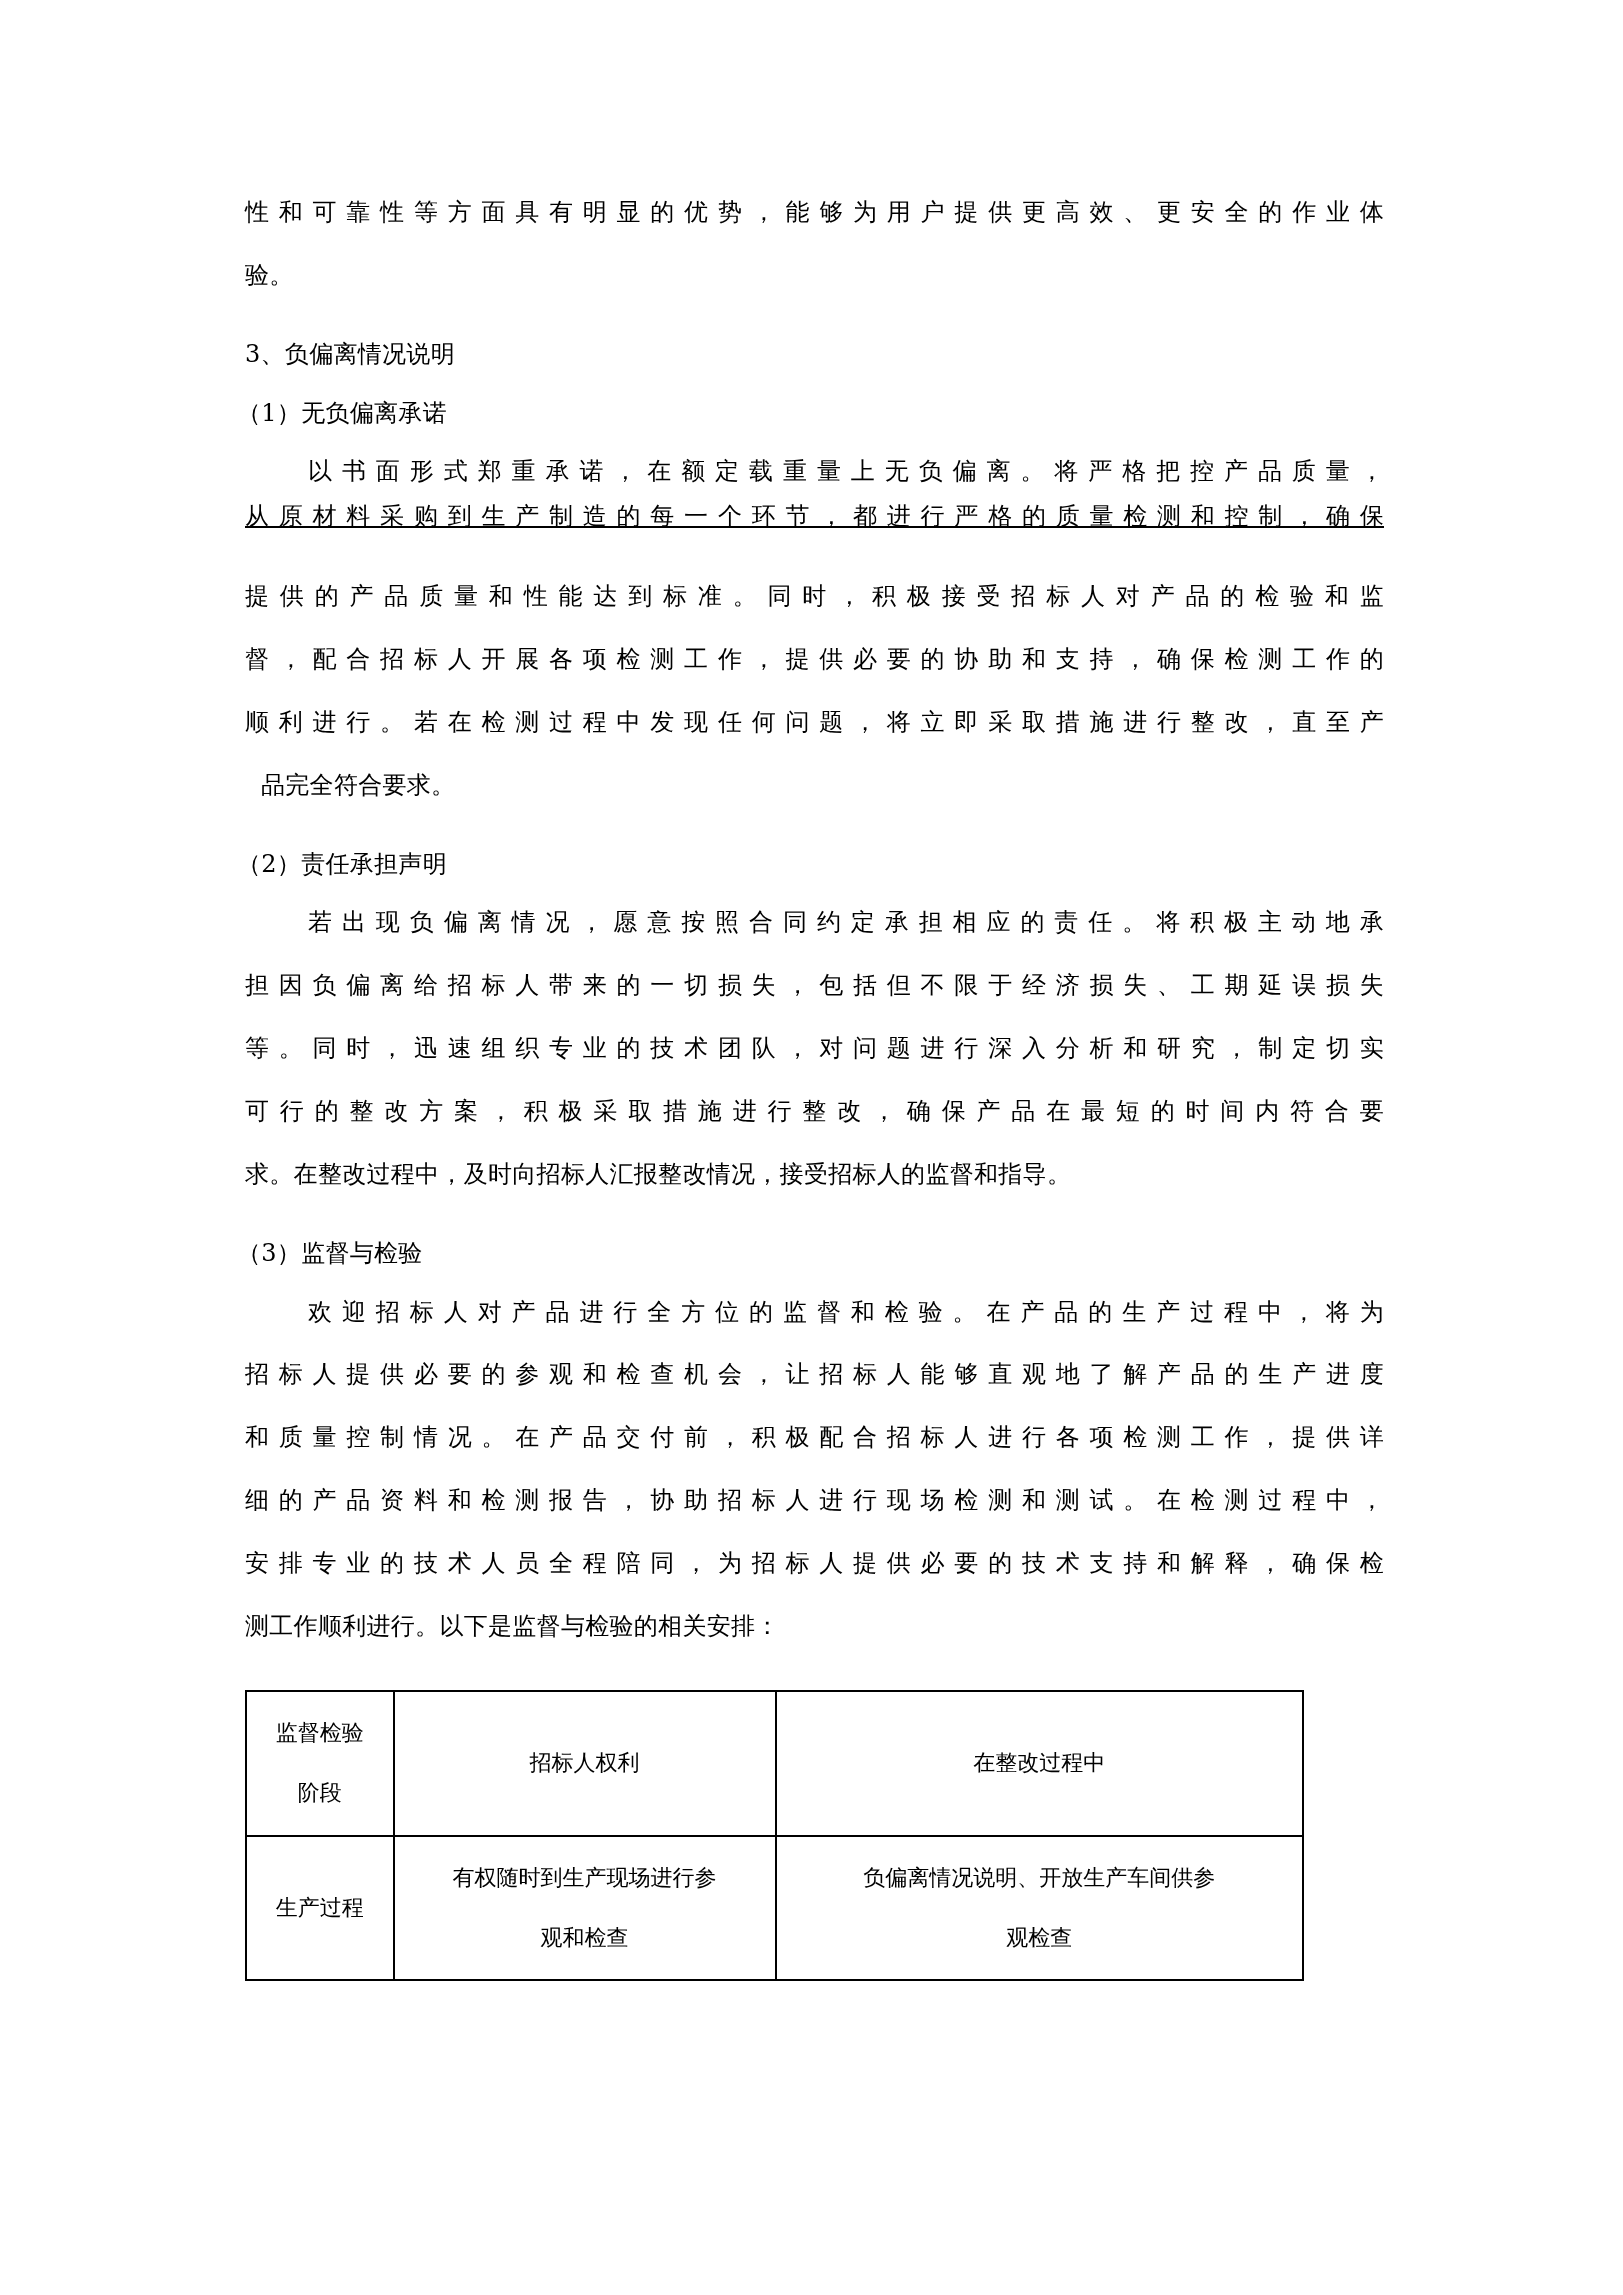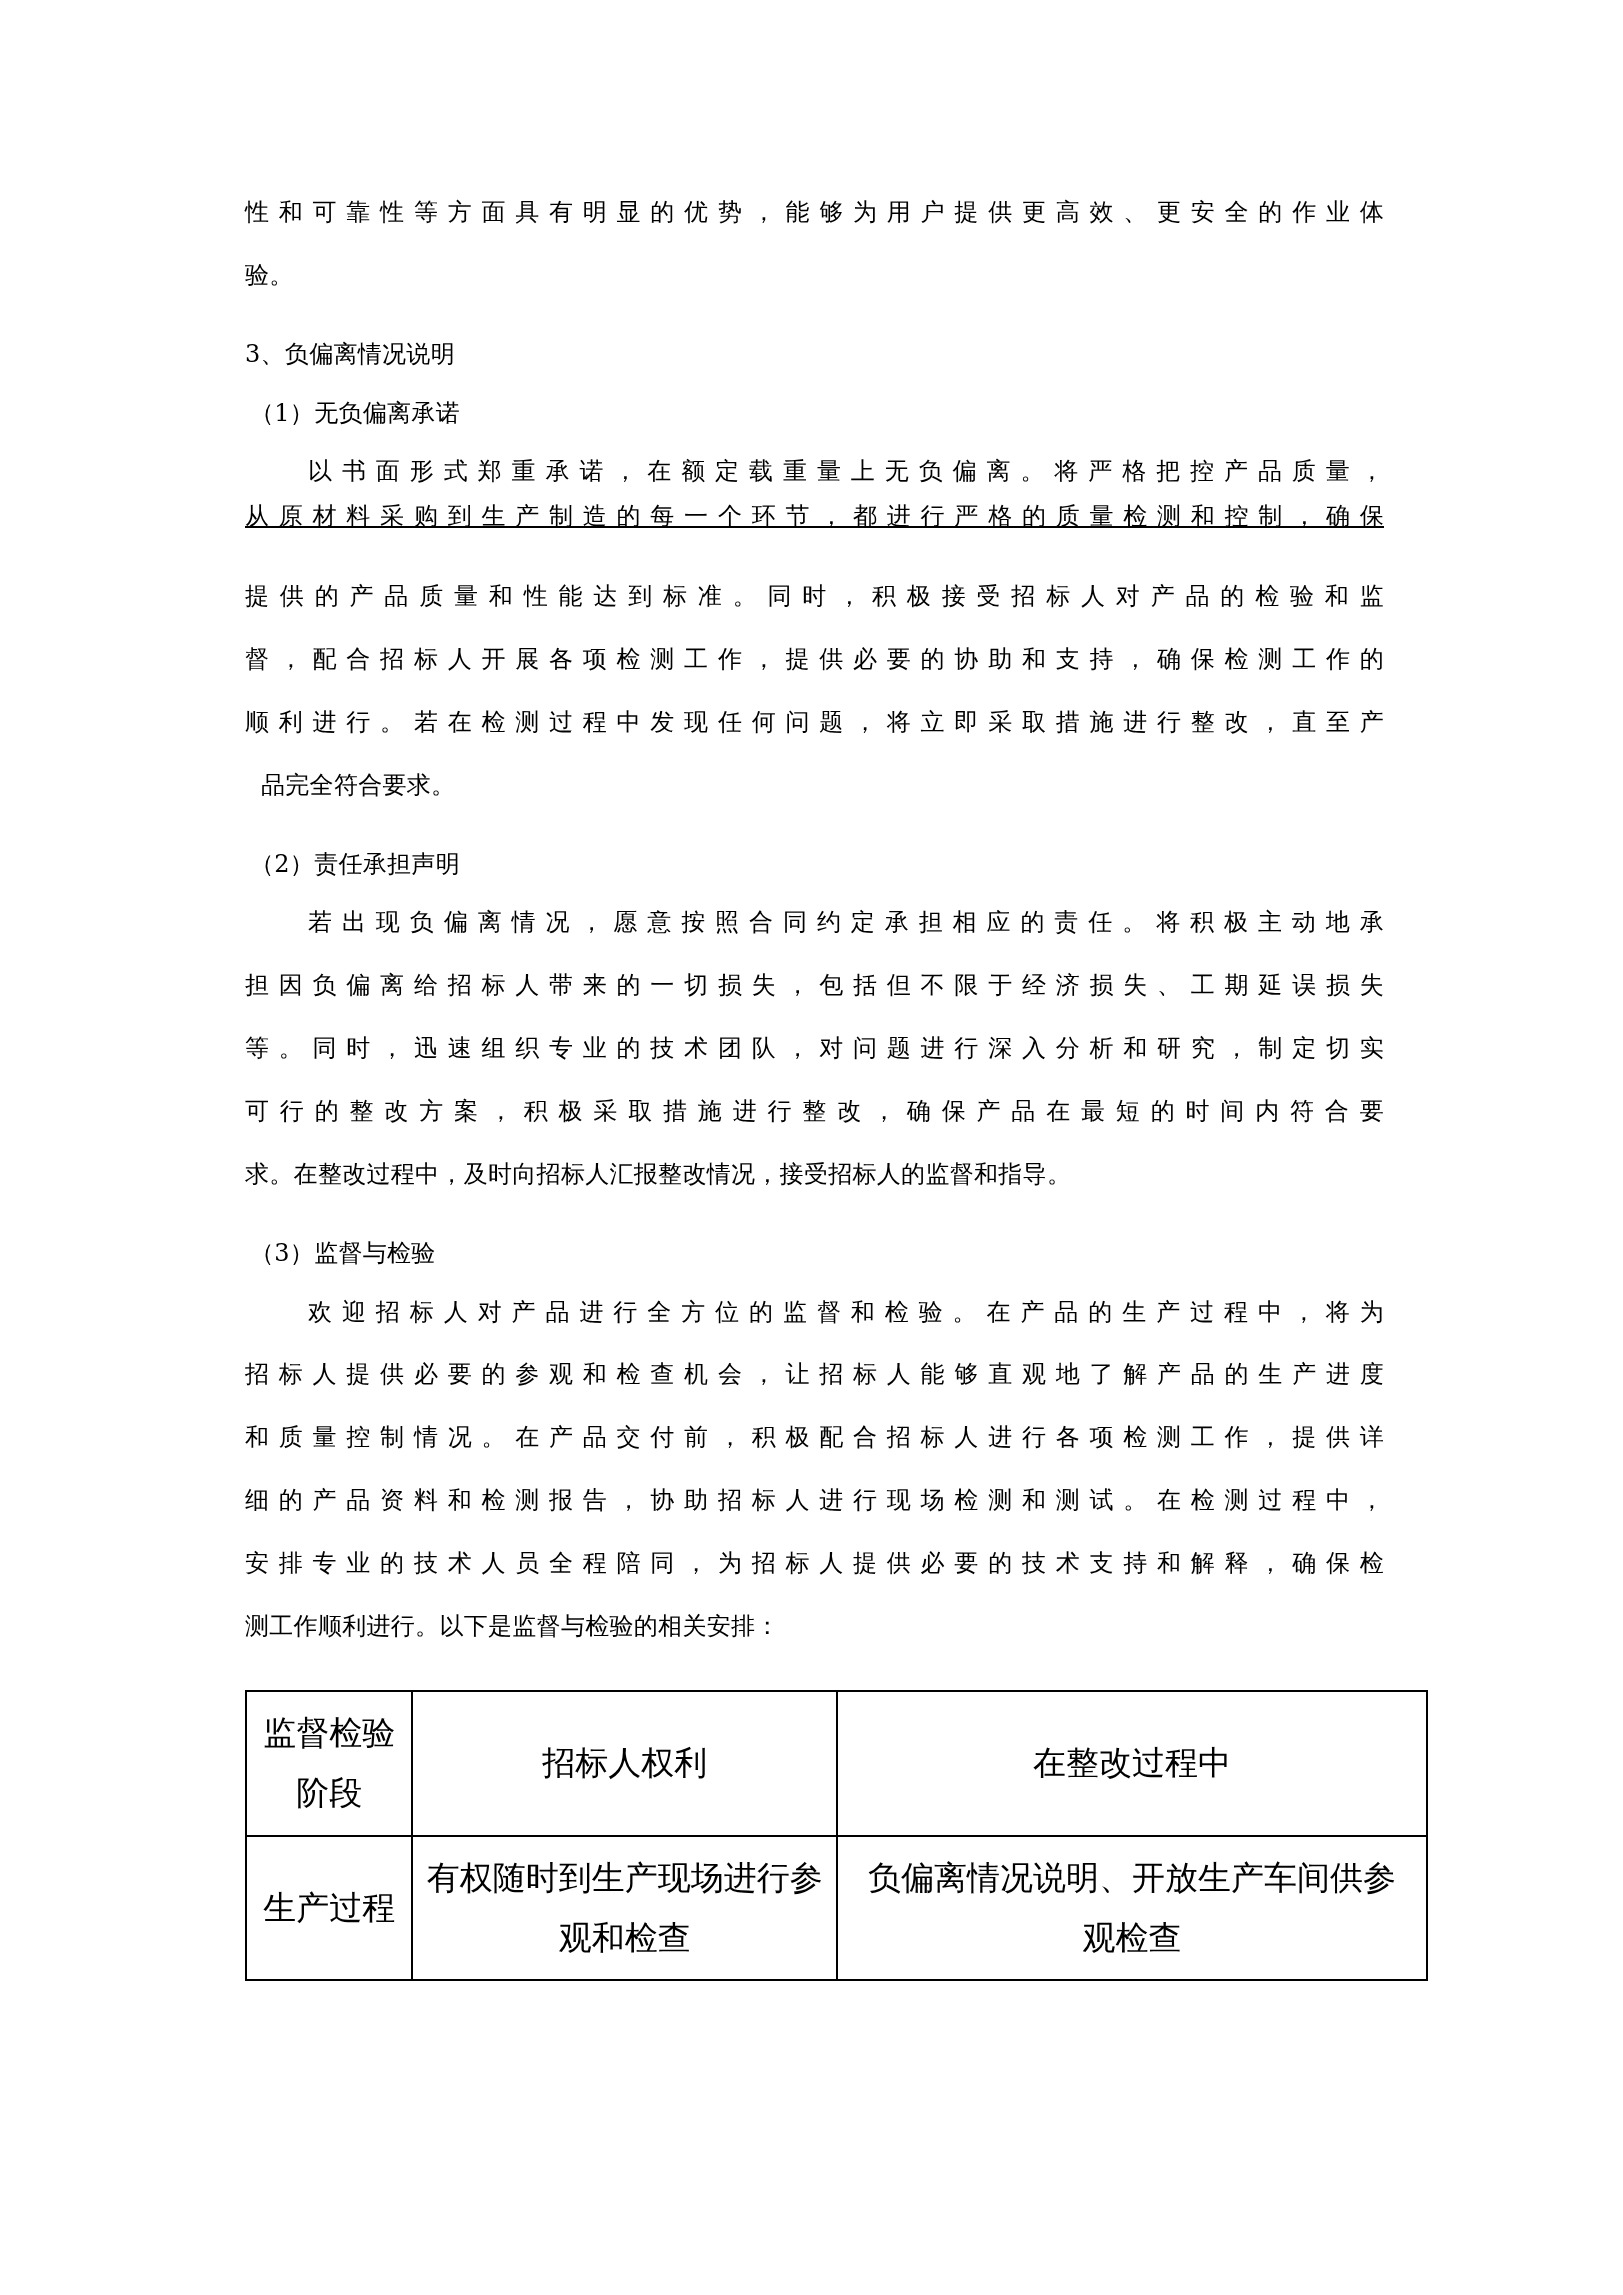--- a/index.html
+++ b/index.html
@@ -11,27 +11,27 @@
     }
     .line {
       position: absolute; left: 245px; width: 1139px;
       font-size: 24px; line-height: 37px; height: 37px;
       white-space: nowrap; letter-spacing: 0.3px;
       text-align: justify; text-align-last: justify;
     }
     .line.last { text-align-last: left; }
     .line.indent { left: 308px; width: 1076px; }
     .line.heading { text-align-last: left; }
-    .line.sub { left: 250px; text-align-last: left; }
+    .line.sub { left: 237px; text-align-last: left; }
 
     .tbl {
       position: absolute; left: 245px; top: 1690px;
-      width: 1183px; height: 291px;
+      width: 1059px; height: 291px;
       border-collapse: collapse;
-      font-size: 33px;
+      font-size: 22px;
     }
     .tbl td {
       border: 2.6px solid #000000;
       text-align: center; vertical-align: middle;
       line-height: 60px; padding: 0 2.6px;
     }
     .tbl .c1 { width: 154px; }
     .tbl .c2 { width: 404px; }
     .tbl .c3 { width: 564px; }
     .tbl .r1 { height: 143px; }

